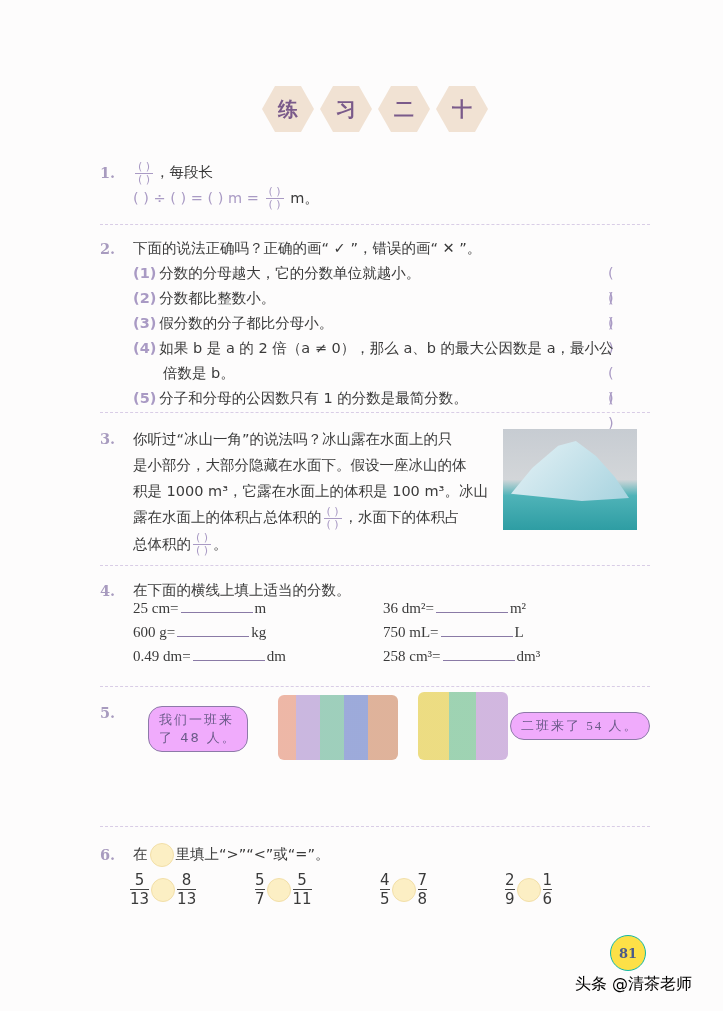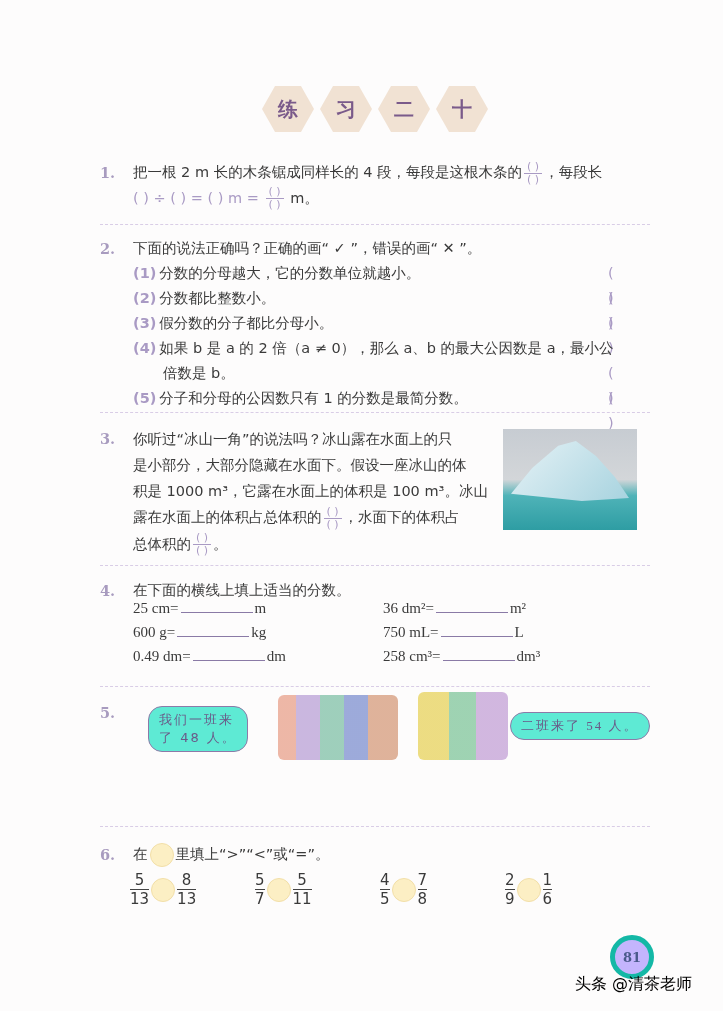--- a/index.html
+++ b/index.html
@@ -33,53 +33,53 @@
   .iceberg .ice {
     position: absolute; left: 8px; top: 12px; width: 118px; height: 60px;
     background: linear-gradient(135deg, #e6f2f6, #a7d3df);
     clip-path: polygon(0 88%, 18% 45%, 40% 8%, 55% 0, 72% 25%, 88% 60%, 100% 95%, 60% 100%);
   }
   .fill-grid { position: absolute; left: 133px; top: 588px; width: 500px; font-family: "Liberation Serif", serif; font-size: 15px; margin-top: 12px; }
   .fill-row { display: flex; height: 24px; }
   .fill-cell { width: 250px; }
   .blank { display: inline-block; width: 72px; border-bottom: 1px solid #8a7aa6; margin: 0 2px; vertical-align: baseline; height: 12px; }
   .bubble {
-    position: absolute; border: 1.5px solid #8d7aa8; border-radius: 14px; background: #5eead4;
+    position: absolute; border: 1.5px solid #8d7aa8; border-radius: 14px; background: #f0abfc;
     font-size: 13px; color: #6a5a88; padding: 4px 10px; line-height: 18px; letter-spacing: 2px;
   }
   .kids { position: absolute; border-radius: 6px; }
   .compare-row { position: absolute; left: 130px; top: 872px; display: flex; width: 500px; }
   .cmp { display: flex; align-items: center; width: 140px; }
   .nfrac { display: inline-flex; flex-direction: column; align-items: center; font-size: 15px; line-height: 16px; }
   .nfrac .bar { align-self: stretch; border-top: 1px solid #444; margin: 1px 0; }
   .circle { width: 22px; height: 22px; border-radius: 50%; background: #fcefc4; border: 1px solid #f2dfa8; display: inline-block; margin: 0 2px; vertical-align: middle; }
   .pagenum {
     position: absolute; left: 610px; top: 935px; width: 34px; height: 34px; border-radius: 50%;
-    background: #c4b5fd; border: 5px solid #14b8a6; display: flex; align-items: center; justify-content: center;
+    background: #fde047; border: 1px solid #14b8a6; display: flex; align-items: center; justify-content: center;
     font-family: "DejaVu Serif", serif; font-weight: bold; font-size: 13px; color: #4a5a8a;
   }
   .watermark { position: absolute; left: 575px; top: 974px; font-size: 16px; color: #000000; }
 </style>
 </head>
 <body>
 
 <div class="page">
 
   <div class="title-row">
     <div class="hex">练</div>
     <div class="hex">习</div>
     <div class="hex">二</div>
     <div class="hex">十</div>
   </div>
 
   <div class="q" style="top:160px;">
     <span class="qnum">1.</span>
     <div class="qbody">
       <div>
-        <span>把一根 2 m 长的木条锯成同样长的 4 段，每段是这根木条的</span><span class="frac">
+        <span class="frac">
             <span>( )</span>
             <span class="bar"></span>
             <span>( )</span>
           </span><span>，每段长</span>
       </div>
       <div>
         <span class="purple">(  )  ÷  (  )  =  (  )  m  =</span>
         <span class="frac">
             <span>( )</span>
             <span class="bar"></span>

